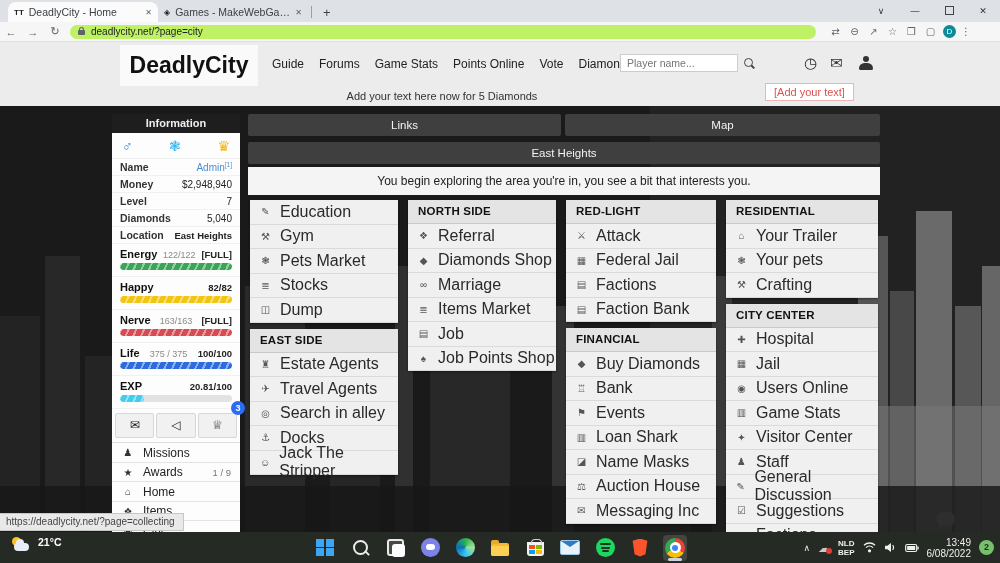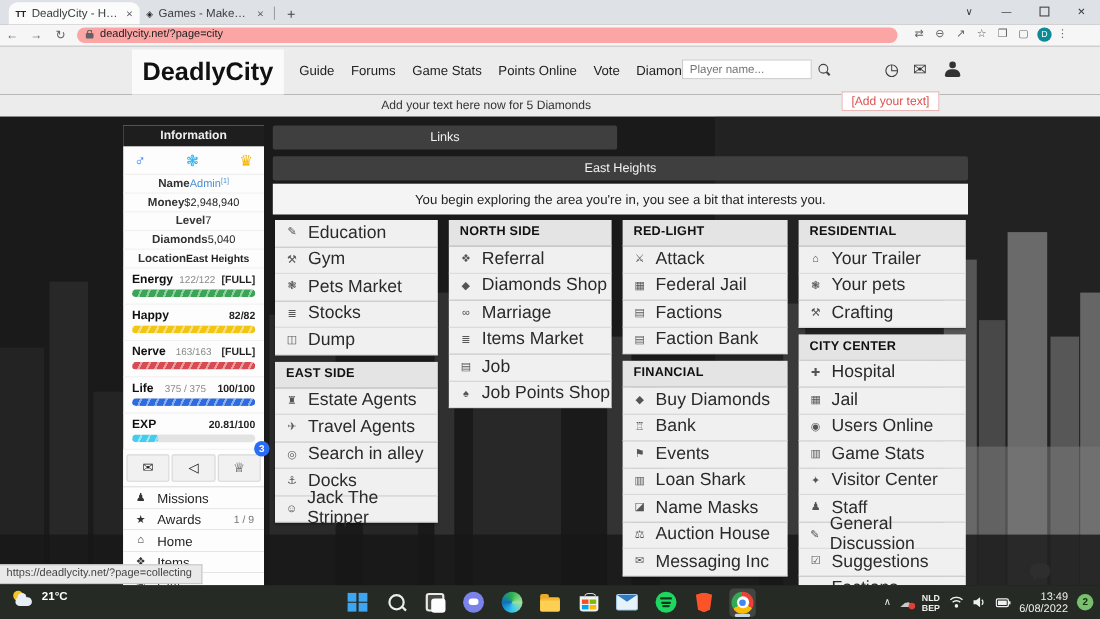--- a/index.html
+++ b/index.html
@@ -3,35 +3,35 @@
 <meta charset="utf-8">
 <style>
   html,body{margin:0;padding:0;background:#000;}
   #screen{position:relative;width:1000px;height:563px;overflow:hidden;
     font-family:"Liberation Sans","DejaVu Sans",sans-serif;background:#191919;
     -webkit-font-smoothing:antialiased;}
   
   #chrome{position:absolute;top:0;left:0;width:1000px;height:42px;}
   .tabstrip{position:absolute;top:0;left:0;width:1000px;height:22px;background:#dee1e6;display:flex;align-items:flex-end;}
   .tabs{display:flex;align-items:flex-end;height:22px;padding-left:8px;}
-  .tab{display:flex;align-items:center;height:20px;width:119px;padding:0 6px;box-sizing:border-box;
+  .tab{display:flex;align-items:center;height:20px;width:150px;padding:0 6px;box-sizing:border-box;
     border-radius:8px 8px 0 0;font-size:10.5px;color:#3c4043;}
   .tab.active{background:#fbfbfb;}
   .tab .favicon{font-size:8px;font-weight:bold;color:#222;margin-right:5px;flex:0 0 auto;}
   .tab-title{flex:1;white-space:nowrap;overflow:hidden;text-overflow:ellipsis;}
   .tab-close{font-size:8px;color:#5f6368;margin-left:5px;flex:0 0 auto;}
   .tab-sep{width:1px;height:12px;background:#9aa0a6;margin:0 3px 4px 3px;}
   .newtab{font-size:13px;color:#444;margin:0 0 2px 8px;}
   .winctl{margin-left:auto;display:flex;align-items:center;height:22px;}
   .winctl span{width:34px;text-align:center;font-size:9px;color:#333;}
   .restore-box{display:inline-block;}
   .restore-box i{display:inline-block;width:7px;height:7px;border:1px solid #444;}
   .toolbar{position:absolute;top:22px;left:0;width:1000px;height:20px;background:#f6f6f6;display:flex;align-items:center;border-bottom:1px solid #e0e0e0;box-sizing:border-box;}
   .navbtn{font-size:11px;color:#5f6368;width:22px;text-align:center;}
-  .urlbar{flex:0 0 auto;display:flex;align-items:center;width:730px;height:14px;background:#fca5a5;border-radius:7px;margin-left:4px;padding:0 8px;}
+  .urlbar{flex:0 0 auto;display:flex;align-items:center;width:730px;height:14px;background:#bef264;border-radius:7px;margin-left:4px;padding:0 8px;}
   .lock{position:relative;width:7px;height:5px;background:#5f6368;border-radius:1px;margin-right:6px;margin-top:2px;}
   .lock::before{content:"";position:absolute;top:-3px;left:1px;width:3px;height:3px;border:1px solid #5f6368;border-bottom:none;border-radius:3px 3px 0 0;}
   .urltext{font-size:10px;color:#202124;}
   .tb-icons{display:flex;align-items:center;margin-left:10px;}
   .tb-icons .ticon{font-size:10px;color:#5f6368;width:19px;text-align:center;}
   .avatar{width:13px;height:13px;border-radius:50%;background:#0c8a96;color:#fff;font-size:8px;line-height:13px;text-align:center;margin:0 3px;}
   .kebab{font-size:10px;color:#5f6368;width:14px;text-align:center;}
   
   #pageheader{position:absolute;top:42px;left:0;width:1000px;height:44px;background:#ececec;}
   #logo{position:absolute;left:120px;top:3px;width:138px;height:41px;background:#fafafa;color:#111;
@@ -54,21 +54,21 @@
   #addtext{position:absolute;left:765px;top:-3px;background:#ffffff;border:1px solid #eab5b5;color:#d9534f;
     font-size:11px;padding:2px 8px;}
   
   #darkarea{position:absolute;top:106px;left:0;width:1000px;height:426px;overflow:hidden;}
   #skyline{position:absolute;top:0;left:0;}
   
   #sidebar{position:absolute;left:112px;top:8px;width:128px;background:#fdfdfd;}
   .info-title{height:19px;background:#1e1e1e;color:#eee;font-size:11px;font-weight:bold;text-align:center;line-height:19px;}
   .icons-row{display:flex;justify-content:space-between;align-items:center;padding:5px 10px 4px 10px;border-bottom:1px solid #eee;}
   .icons-row span{font-size:14px;line-height:16px;}
-  .kv{display:flex;justify-content:center;align-items:baseline;padding:2px 8px;border-bottom:1px solid #f1f1f1;}
+  .kv{display:flex;justify-content:space-between;align-items:baseline;padding:2px 8px;border-bottom:1px solid #f1f1f1;}
   .kv .k{font-size:10.5px;font-weight:bold;color:#333;}
   .kv .v{font-size:10px;color:#222;}
   .kv .v sup{font-size:6.5px;color:#4a8fd3;}
   .bar-row{padding:4px 8px 6px 8px;border-bottom:1px solid #f1f1f1;}
   .bar-top{display:flex;justify-content:space-between;align-items:baseline;}
   .bar-label{font-size:11px;font-weight:bold;color:#111;}
   .bar-mid{font-size:9px;color:#8a8a8a;}
   .bar-right{font-size:9.5px;font-weight:bold;color:#222;}
   .bar-track{margin-top:3px;height:7px;background:#e3e3e3;border-radius:4px;overflow:hidden;}
   .bar-fill{height:7px;border-radius:4px;}
@@ -351,20 +351,21 @@
           </div>
           <div class="menu-row">
             <span class="menu-glyph">◉</span>
             <span class="menu-label">City</span>
           </div>
         </div>
 
     </div>
 
     <div class="dtab" id="tab-links">Links</div>
+    <div class="dtab" id="tab-map">Map</div>
     <div id="area-title">East Heights</div>
     <div id="intro">You begin exploring the area you're in, you see a bit that interests you.</div>
     <div id="city-columns">
         <div class="city-col" style="left: 250px; width: 148px;">
           <div class="section">
             <div class="city-item">
               <span class="ci-icon">✎</span>
               <span class="ci-label">Education</span>
             </div>
             <div class="city-item">

